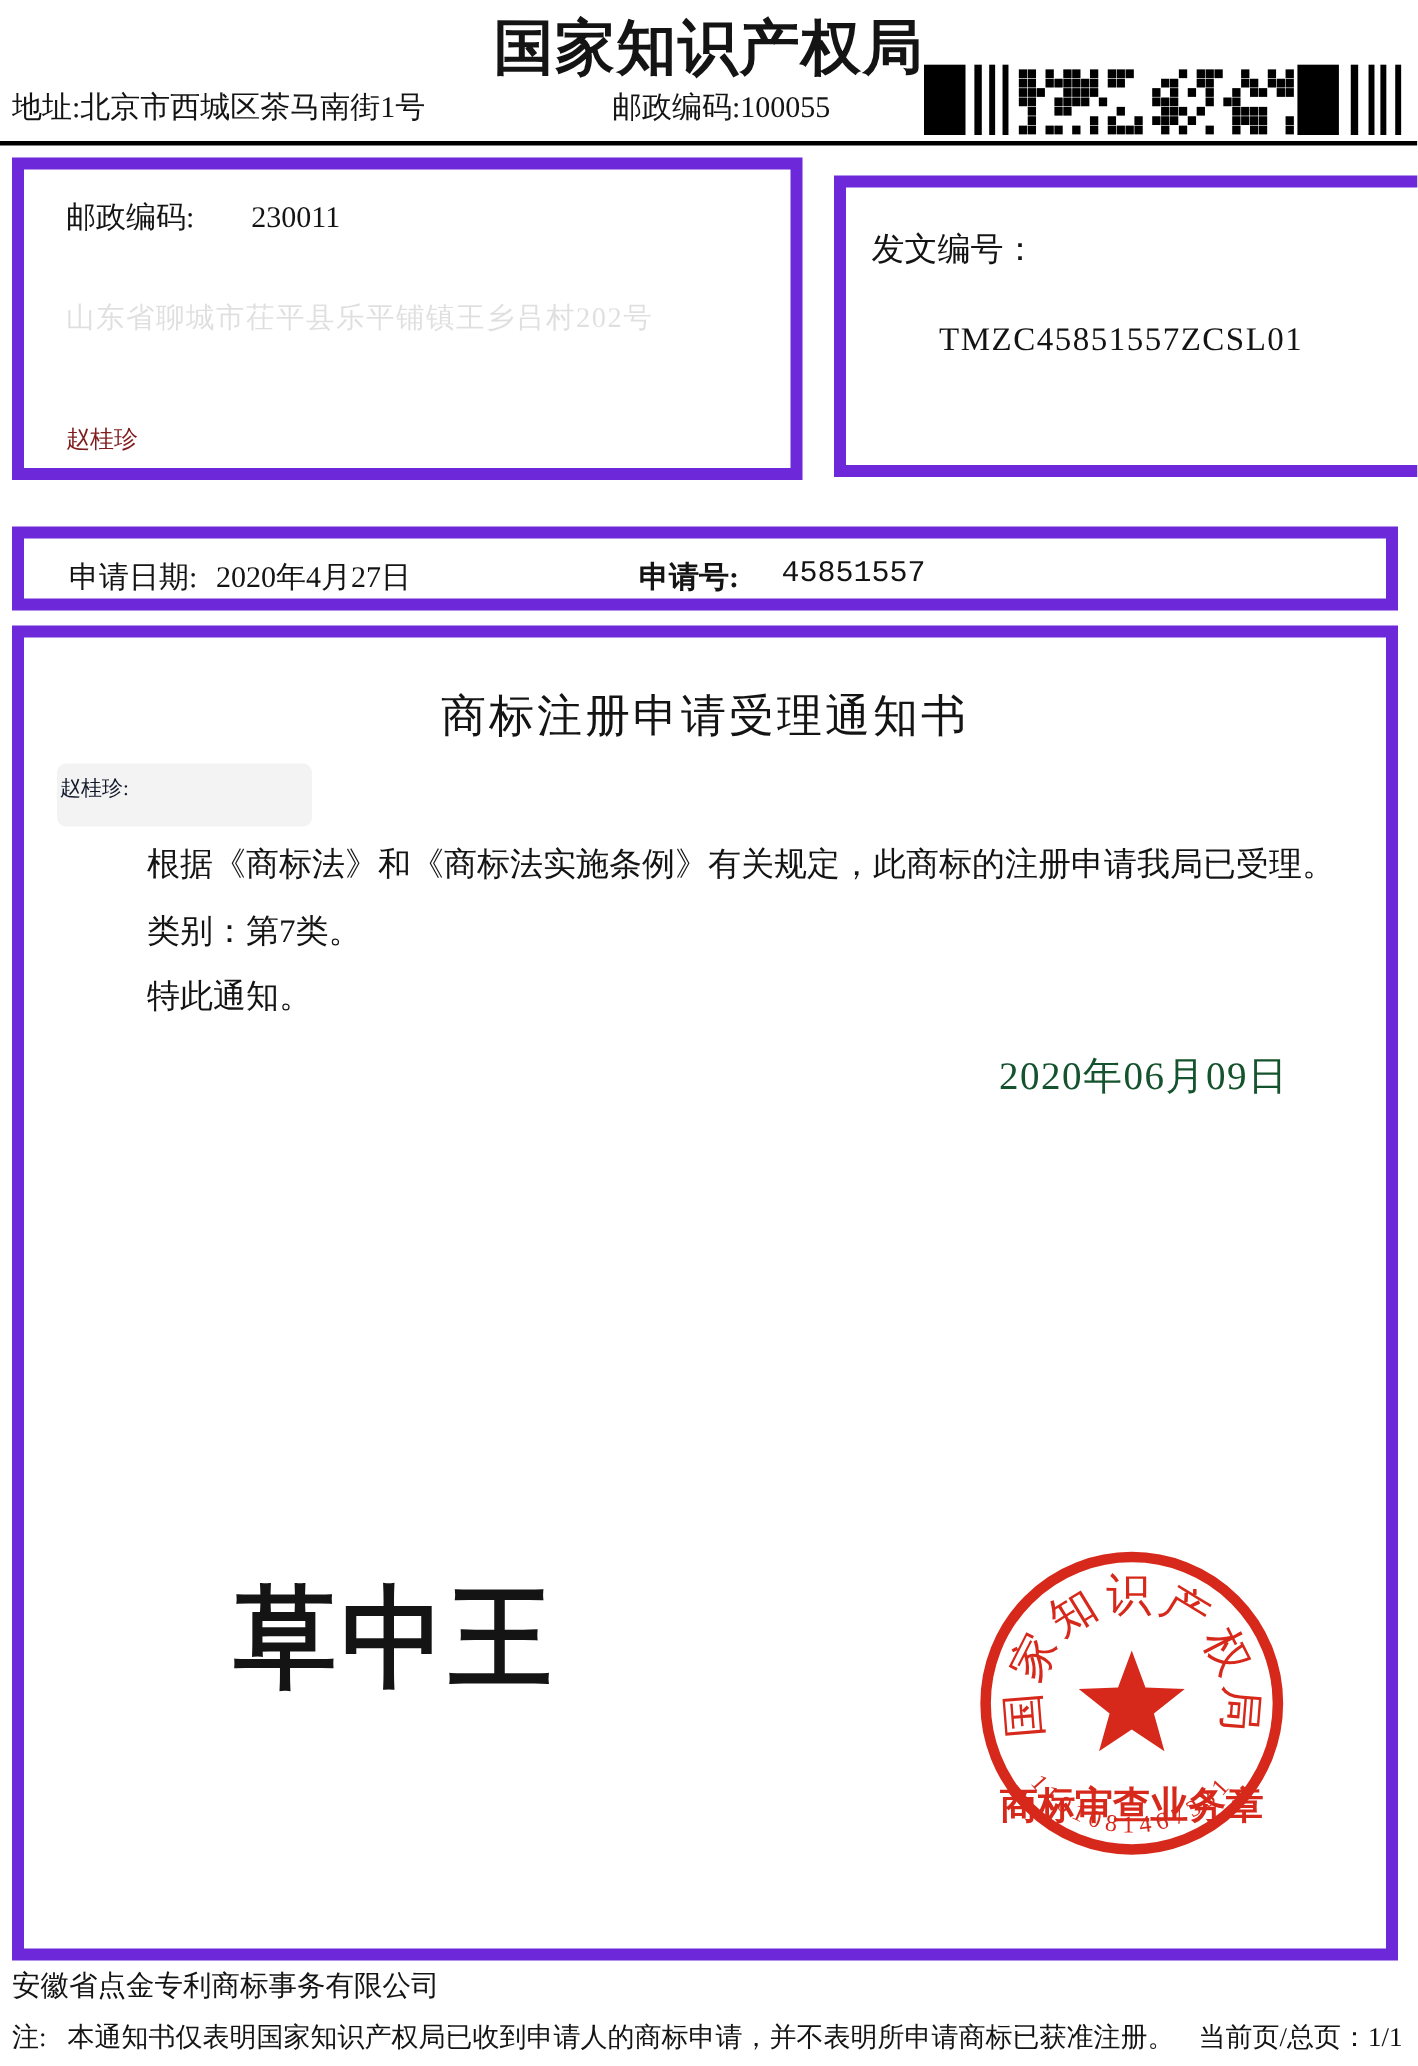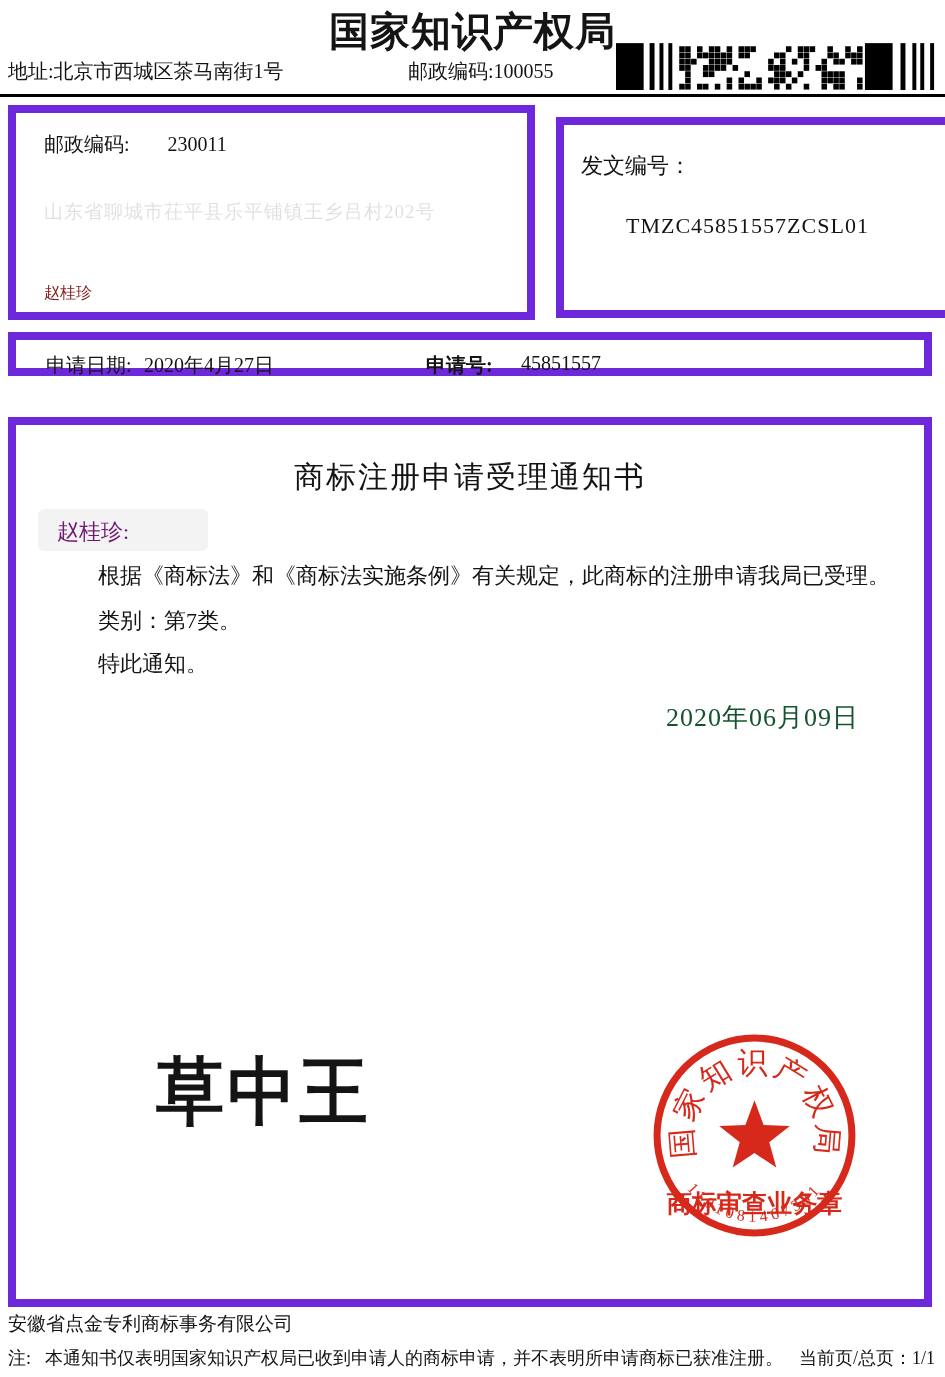--- a/index.html
+++ b/index.html
@@ -11,38 +11,38 @@
   
   .hdr-title{top:4px;left:0;width:100%;text-align:center;font-size:40px;font-weight:700;letter-spacing:1px;}
   .hdr-addr{top:58px;left:8px;font-size:20px;}
   .hdr-postal{top:58px;left:408px;font-size:20px;}
   .barcode{top:40px;left:616px;width:326px;height:50px;}
   .hdr-rule{top:94px;left:0;width:945px;height:3px;background:#000;}
   
   .box{border:8px solid #6d28d9;box-sizing:border-box;background:#fff;}
   .recipient-box{top:105px;left:8px;width:527px;height:215px;}
   .dispatch-box{top:117px;left:556px;width:429px;height:201px;}
-  .app-bar{top:332px;left:8px;width:924px;height:44px;}
+  .app-bar{top:351px;left:8px;width:924px;height:56px;}
   .notice-box{top:417px;left:8px;width:924px;height:890px;}
   
   .rc-postal{top:18px;left:28px;font-size:20px;}
   .rc-postal .val{margin-left:38px;}
   .rc-address{top:86px;left:28px;font-size:19px;color:#000;opacity:.12;letter-spacing:1px;white-space:nowrap;}
   .rc-name{top:170px;left:28px;font-size:16px;color:#7f1d1d;}
   
   .dp-label{top:26px;left:17px;font-size:22px;}
   .dp-value{top:88px;left:62px;font-size:22px;letter-spacing:1px;}
   .ab-date-label{left:30px;top:12px;font-size:20px;}
   .ab-date-value{left:128px;top:12px;font-size:20px;}
   .ab-no-label{left:410px;top:12px;font-size:20px;font-weight:bold;}
-  .ab-no-value{left:505px;top:12px;font-size:20px;}
+  .ab-no-value{left:505px;top:12px;font-size:20px;font-family:Liberation Mono, monospace;}
   
   .nt-title{top:32px;left:0;width:100%;text-align:center;font-size:30px;letter-spacing:2px;}
   .nt-smudge{top:84px;left:22px;width:170px;height:42px;background:#f3f3f3;border-radius:6px;}
-  .nt-salutation{top:92px;left:41px;font-size:22px;color:#701a75;}
+  .nt-salutation{top:92px;left:24px;font-size:14px;color:#0f172a;}
   .nt-line1{top:136px;left:82px;font-size:22px;}
   .nt-line2{top:181px;left:82px;font-size:22px;}
   .nt-line3{top:224px;left:82px;font-size:22px;}
   .nt-trademark{
     top:628px;left:140px;font-size:74px;line-height:1.05;font-weight:700;
     font-family:"Liberation Sans","DejaVu Sans",sans-serif;letter-spacing:4px;
     transform:scaleX(.92);transform-origin:left top;
   }
   .seal{top:598px;left:626px;width:225px;height:225px;}
   .seal text{font-family:"Liberation Serif","DejaVu Serif",serif;}

